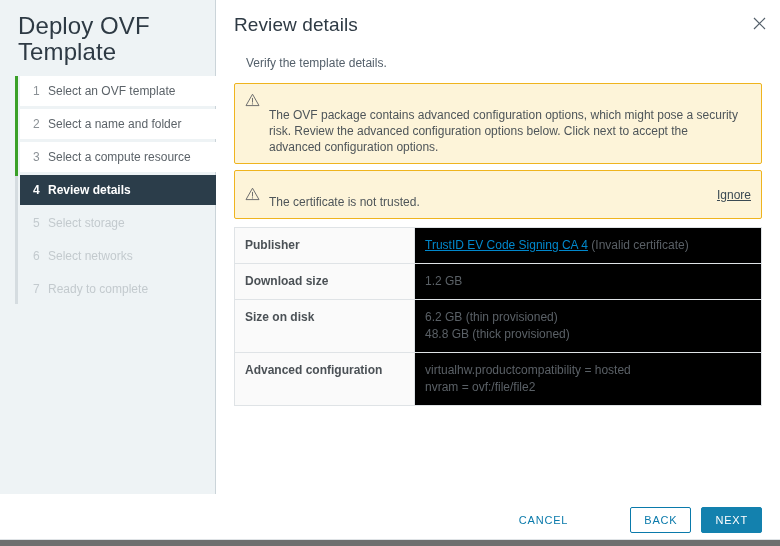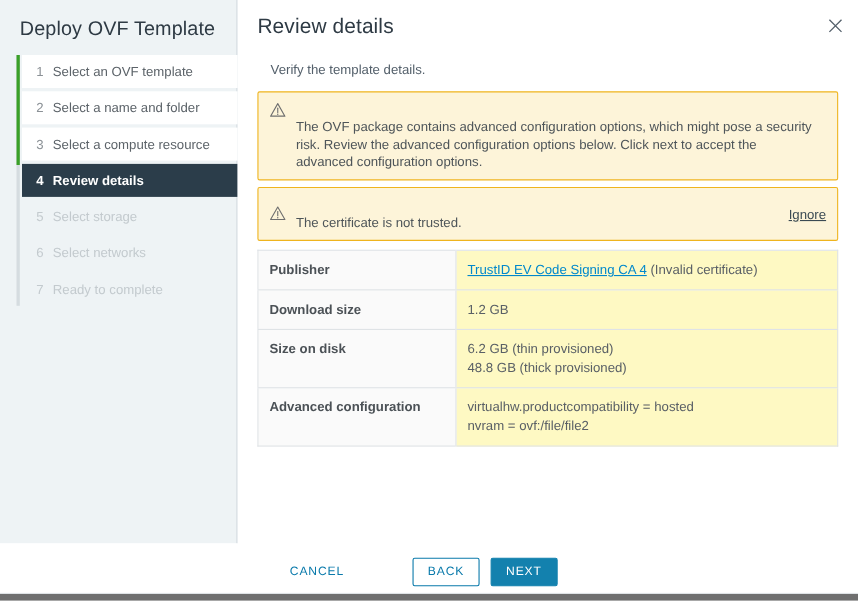--- a/index.html
+++ b/index.html
@@ -37,21 +37,21 @@
   
   .sidebar {
     width: 216px;
     flex: 0 0 216px;
     background: #eef3f5;
     border-right: 1px solid #cbd4d9;
     position: relative;
     padding-top: 0;
   }
   .sidebar-title {
-    font-size: 18px;
+    font-size: 24px;
     font-weight: 400;
     color: #2e3a44;
     padding: 13px 0 0 18px;
     margin: 0;
     letter-spacing: 0.1px;
     line-height: 26px;
   }
 
   .steps {
     position: relative;
@@ -211,40 +211,40 @@
     line-height: 17px;
   }
   .details-table td.key {
     width: 180px;
     background: #fafafa;
     color: #4b5156;
     font-weight: bold;
     border-right: 1px solid #dfe3e6;
   }
   .details-table td.val {
-    background: #fef9c3;
+    background: #000000;
     color: #5a6066;
   }
   .details-table td.val .line { display: block; }
   .cert-link {
     color: #0088cc;
     text-decoration: underline;
     cursor: pointer;
   }
   .cert-note { color: #5a6066; }
 
   
   .footer {
     flex: 0 0 auto;
     height: 52px;
     background: #ffffff;
     display: flex;
     align-items: center;
-    justify-content: center;
-    padding-right: 34px;
+    justify-content: flex-end;
+    padding-right: 18px;
     position: relative;
   }
   .btn {
     font-family: "Liberation Sans", "DejaVu Sans", sans-serif;
     font-size: 11px;
     letter-spacing: 0.8px;
     text-transform: uppercase;
     cursor: pointer;
     border-radius: 2px;
     height: 26px;

